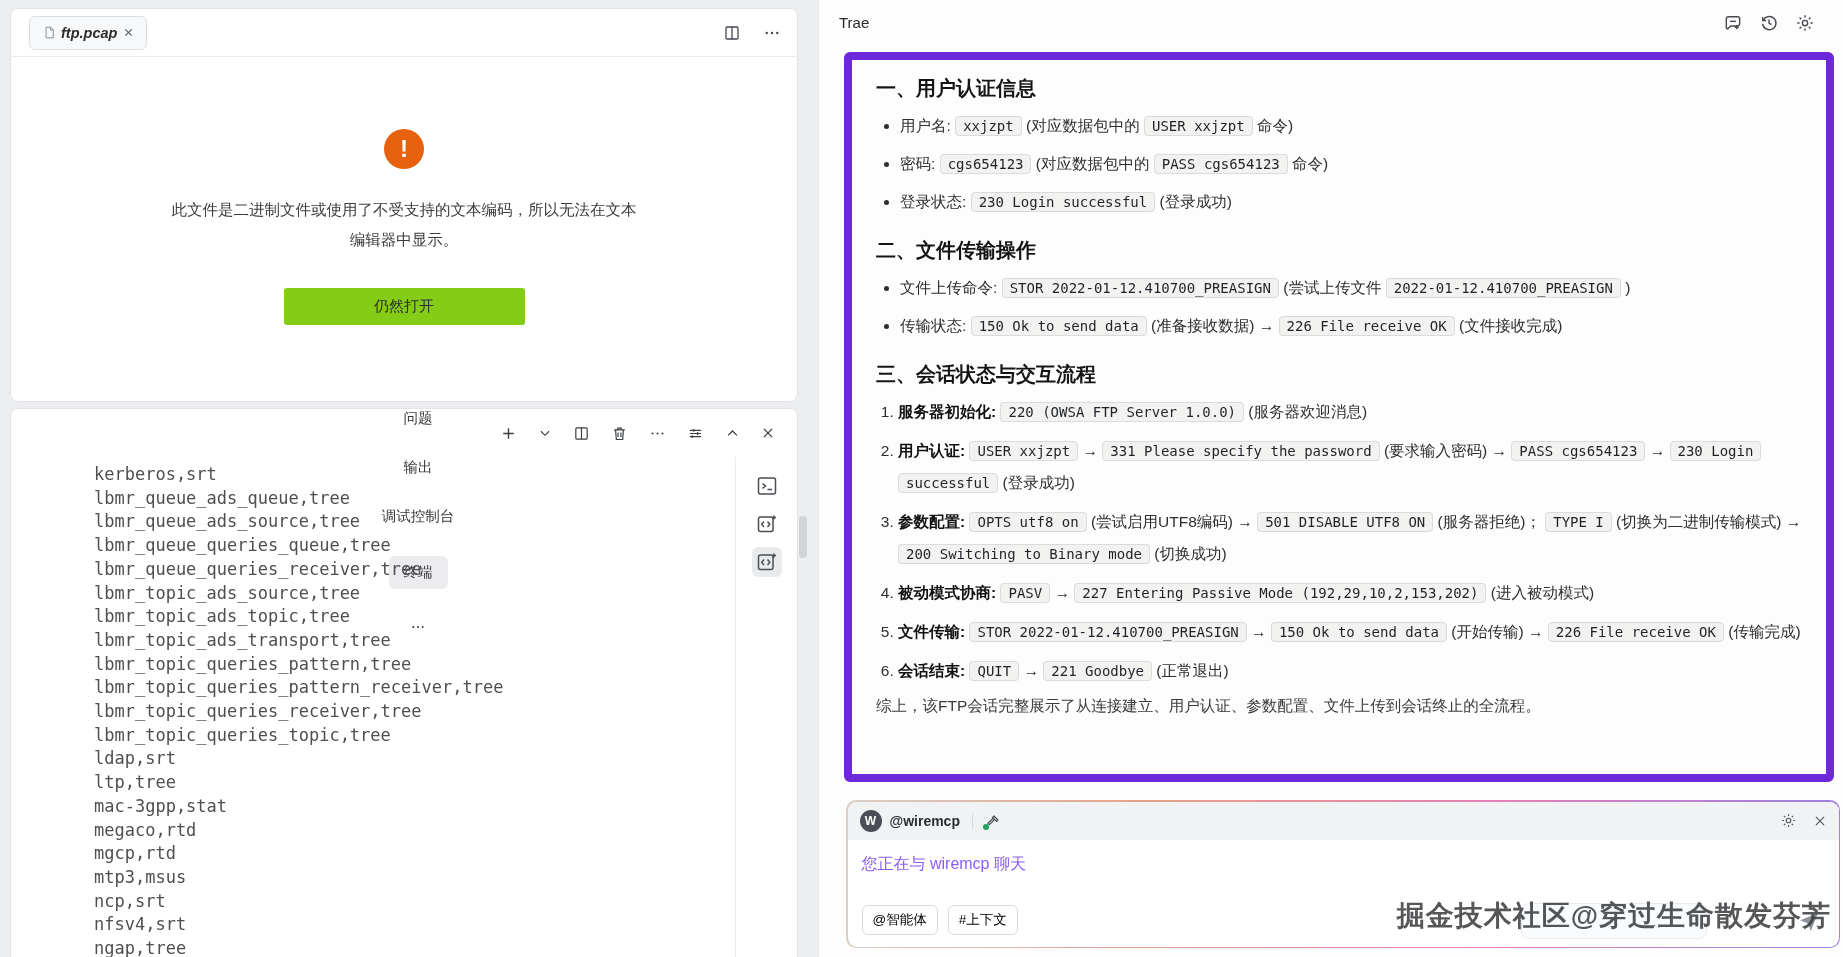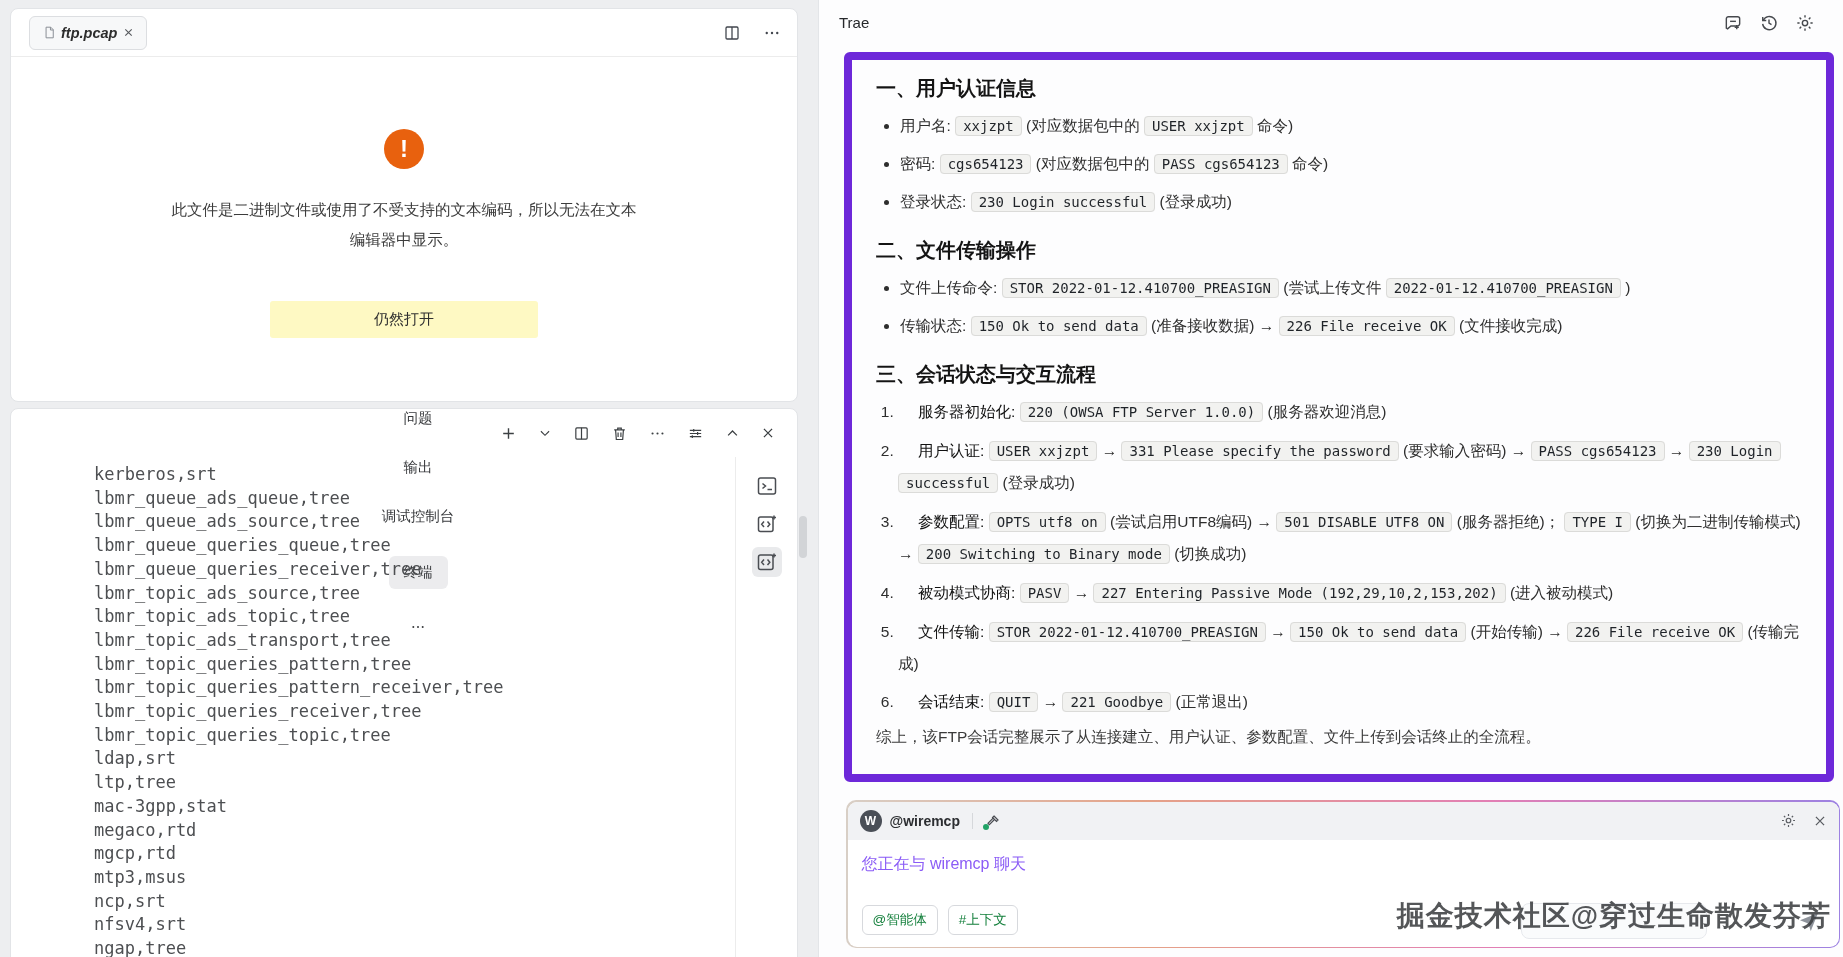--- a/index.html
+++ b/index.html
@@ -26,22 +26,22 @@
   .tab-close { color:#55585c; margin-left:2px; }
   .editor-actions { position:absolute; right:16px; top:0; height:48px;
     display:flex; align-items:center; gap:22px; color:#41464d; }
   .iconbtn { cursor:pointer; display:flex; align-items:center; justify-content:center; }
 
   .warning-wrap { position:absolute; left:0; right:0; top:120px; text-align:center; }
   .warning-icon { display:inline-flex; align-items:center; justify-content:center;
     width:40px; height:40px; border-radius:50%; background:#e8610e;
     color:#fff; font-size:24px; font-weight:700; }
   .warning-text { margin-top:26px; font-size:15.5px; line-height:30px; color:#3c3c3c; }
-  .open-anyway { margin-top:46px; display:inline-block; width:268px; padding:9px 0;
-    background:#fef9c3; border:none; border-radius:3px;
+  .open-anyway { margin-top:33px; display:inline-block; width:241px; padding:9px 0;
+    background:#84cc16; border:none; border-radius:3px;
     font-size:15px; color:#2f2f2f; font-family:inherit; cursor:pointer; }
 
   
   #terminal-card {
     position:absolute; left:10px; top:408px; width:788px; height:560px;
     background:#fff; border:1px solid #e2e4e7; border-radius:8px; overflow:hidden;
   }
   .panel-tabbar { position:relative; height:48px; display:flex; align-items:center;
     gap:30px; padding-left:28px; font-size:14.5px; color:#37393c;flex-direction:column; }
   .ptab { cursor:pointer; }
@@ -68,21 +68,21 @@
   .trae-actions { position:absolute; right:28px; top:13px; display:flex; gap:16px; color:#46494e; }
 
   #annotation-box { position:absolute; left:25px; top:52px; width:990px; height:730px;
     border:8px solid #6d28d9; border-radius:6px; padding:8px 24px 0 24px; overflow:hidden; }
   .sec-heading { font-size:20px; line-height:28px; font-weight:700; color:#141414; margin:20px 0 8px; }
   .sec-heading:first-child { margin-top:6px; }
   #annotation-box ul { list-style:disc; padding-left:24px; margin:0; }
   #annotation-box ol { list-style:decimal; padding-left:22px; margin:2px 0 0; }
   #annotation-box ul li { margin:10px 0; line-height:27px; font-size:15.5px; color:#2e2e2e; }
   #annotation-box ol li { margin:7px 0; line-height:31px; font-size:15.5px; color:#2e2e2e; }
-  #annotation-box strong { font-weight:400; color:#111;margin-left:20px; }
+  #annotation-box strong { font-weight:700; color:#111; }
   .chip { font-family:"DejaVu Sans Mono", monospace; font-size:14px; color:#1f2328;
     background:#f2f2f0; border:1px solid #dbdbd9; border-radius:4px; padding:1px 7px;
     -webkit-box-decoration-break:clone; box-decoration-break:clone; }
   .summary { margin:6px 0 0; font-size:15.5px; line-height:24px; color:#3a3a3a; }
 
   
   #chat-card-wrap { position:absolute; left:27px; top:800px; width:994px; height:148px;
     border-radius:10px; padding:1.5px;
     background:linear-gradient(90deg,#d8cfc6 0%,#e5a287 30%,#e27fb4 65%,#9d82e2 100%); }
   #chat-card { position:relative; width:100%; height:100%; background:#fff;
@@ -92,21 +92,21 @@
     font-size:12px; font-weight:700; display:flex; align-items:center; justify-content:center; }
   .agent-name { margin-left:8px; font-size:14px; font-weight:600; color:#2c2e31; }
   .vdiv { width:1px; height:16px; background:#d6d8db; margin:0 12px; }
   .tool-wrap { position:relative; color:#4a4d52; }
   .green-dot { position:absolute; left:-2px; bottom:-1px; width:6px; height:6px;
     border-radius:50%; background:#21a366; }
   .chat-header-right { margin-left:auto; display:flex; align-items:center; gap:16px; color:#5b5e63; }
   .chat-placeholder { padding:14px 14px 0; font-size:16px; color:#8b5cf6; cursor:text; }
   .chat-footer { position:absolute; left:14px; bottom:12px; display:flex; gap:10px; }
   .chipbtn { border:1px solid #d7d9dd; border-radius:6px; padding:5px 10px; background:#fff;
-    font-size:13.5px; color:#15803d; font-family:inherit; cursor:pointer; }
+    font-size:13.5px; color:#000000; font-family:inherit; cursor:pointer; }
   .model-btn { position:absolute; right:132px; bottom:8px; width:186px; height:36px;
     background:#fafbfc; border:1px solid #e7e9ed; border-radius:8px; cursor:pointer; }
   .send-btn { position:absolute; right:18px; bottom:14px; color:#8f949c; cursor:pointer; }
 
   .watermark { position:absolute; right:12px; top:897px; z-index:10; pointer-events:none;
     font-size:28px; font-weight:700; letter-spacing:1px; color:#3d3f42; opacity:.88; }
 </style>
 </head>
 <body>
 

